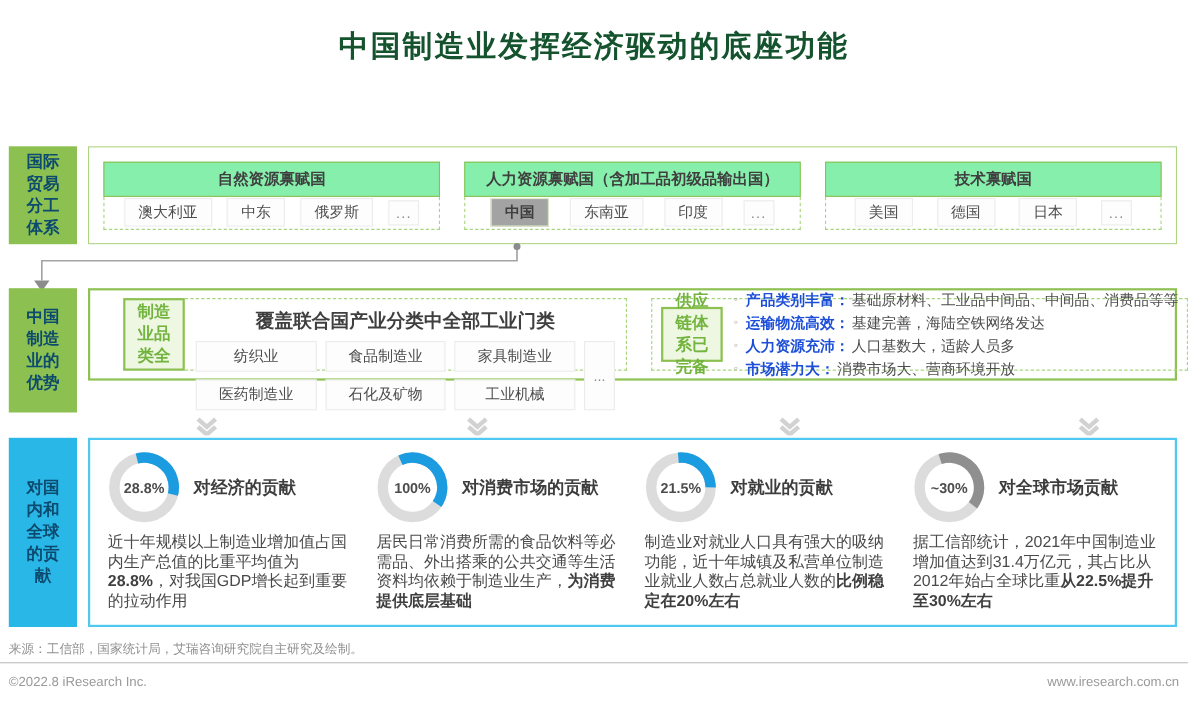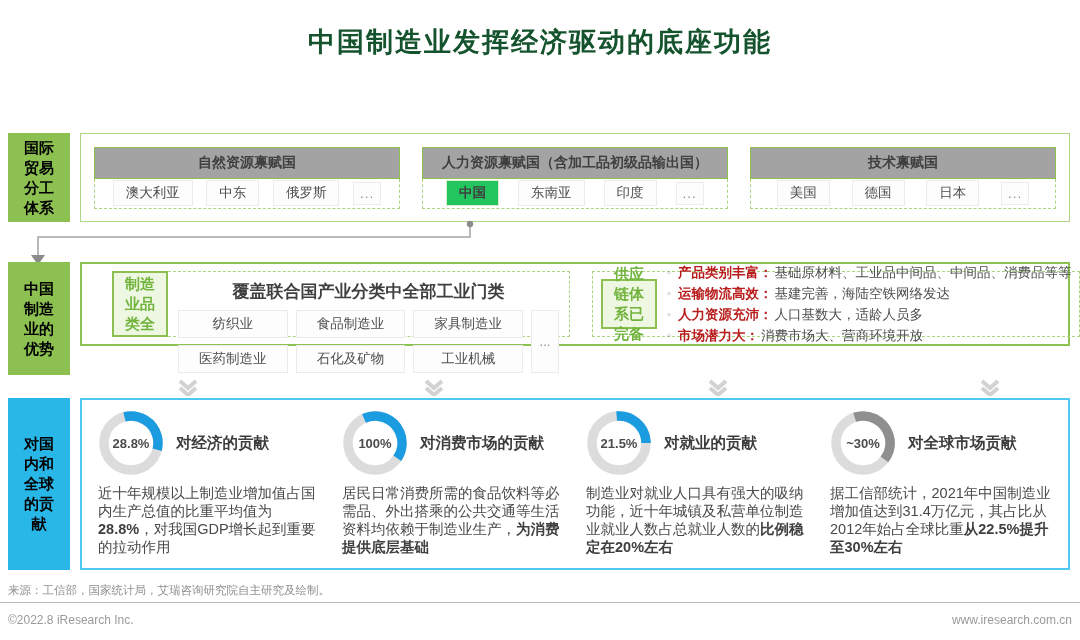--- a/index.html
+++ b/index.html
@@ -9,48 +9,48 @@
     overflow:hidden;
   }
   
   .main-title{
     position:absolute;top:24px;left:0;right:0;text-align:center;
     font-size:27px;font-weight:bold;color:#14532d;letter-spacing:2px;
   }
   
   .side-label{
     position:absolute;left:8px;width:62px;display:flex;align-items:center;justify-content:center;
-    color:#000000;font-weight:bold;font-size:15px;line-height:20px;text-align:center;
+    color:#0c4a6e;font-weight:bold;font-size:15px;line-height:20px;text-align:center;
   }
   .side-label span{display:block;width:32px;word-break:break-all;}
   .side-green{background:#8cc152;}
   .side-blue{background:#29b7e8;}
   .lbl1{top:133px;height:89px;}
   .lbl2{top:262px;height:113px;}
   .lbl3{top:398px;height:172px;}
   
   .r1-container{
     position:absolute;left:80px;top:133px;width:990px;height:89px;box-sizing:border-box;
     border:1.5px solid #aed584;display:flex;align-items:center;justify-content:space-between;
     padding:0 13px;
   }
   .group{width:31.8%;}
   .group-header{
-    border:1.5px solid #8cc152;background:#a3a3a3;text-align:center;
+    border:1.5px solid #8cc152;background:#86efac;text-align:center;
     font-weight:bold;font-size:14px;color:#3f3f3f;padding:6px 0;box-sizing:border-box;white-space:nowrap;
   }
   .group-items{
     border:1px dashed #a9d57f;border-top:none;display:flex;align-items:center;
     justify-content:space-evenly;padding:3px 4px;height:30px;box-sizing:border-box;
   }
   .tile{
     background:#fdfdfd;border:1px solid #ececec;font-size:13.5px;color:#4d4d4d;
     padding:3px 12px;white-space:nowrap;
   }
-  .tile.hl{background:#22c55e;border-color:#dcedc9;font-weight:bold;color:#3f3f3f;}
+  .tile.hl{background:#a3a3a3;border-color:#dcedc9;font-weight:bold;color:#3f3f3f;}
   .tile.dots{padding:3px 6px;color:#8a8a8a;letter-spacing:1px;}
   
   .connector{position:absolute;left:0;top:218px;}
   
   .r2-container{
     position:absolute;left:80px;top:262px;width:990px;height:84px;box-sizing:border-box;
     border:2px solid #8dc152;display:flex;align-items:stretch;
     padding:7px 8px 7px 30px;gap:22px;
   }
   .left-sec{display:flex;width:458px;flex:0 0 458px;}
@@ -74,21 +74,21 @@
     align-items:center;justify-content:center;color:#8a8a8a;font-size:13px;
   }
   .right-sec{
     flex:1;border:1px dashed #a9d57f;display:flex;align-items:center;
     padding:5px 8px;gap:8px;box-sizing:border-box;
   }
   .tag-box.supply{align-self:stretch;margin:2px 0;}
   .bullets{flex:1;padding-left:2px;}
   .bullet{display:flex;font-size:13.5px;line-height:21px;color:#4d4d4d;white-space:nowrap;}
   .b-dot{color:#9b9b9b;margin:0 7px 0 0;font-size:11px;}
-  .b-lead{font-weight:bold;color:#b91c1c;margin-right:2px;}
+  .b-lead{font-weight:bold;color:#1d4ed8;margin-right:2px;}
   
   .chev{position:absolute;top:379px;width:22px;height:17px;}
   
   .r3-container{
     position:absolute;left:80px;top:398px;width:990px;height:172px;box-sizing:border-box;
     border:2px solid #4fc9f1;display:flex;padding:10px 4px 10px 6px;
   }
   .card{flex:1;padding:0 10px;min-width:0;}
   .card-head{display:flex;align-items:center;gap:12px;}
   .donut-wrap{position:relative;width:66px;height:66px;flex:0 0 66px;}

